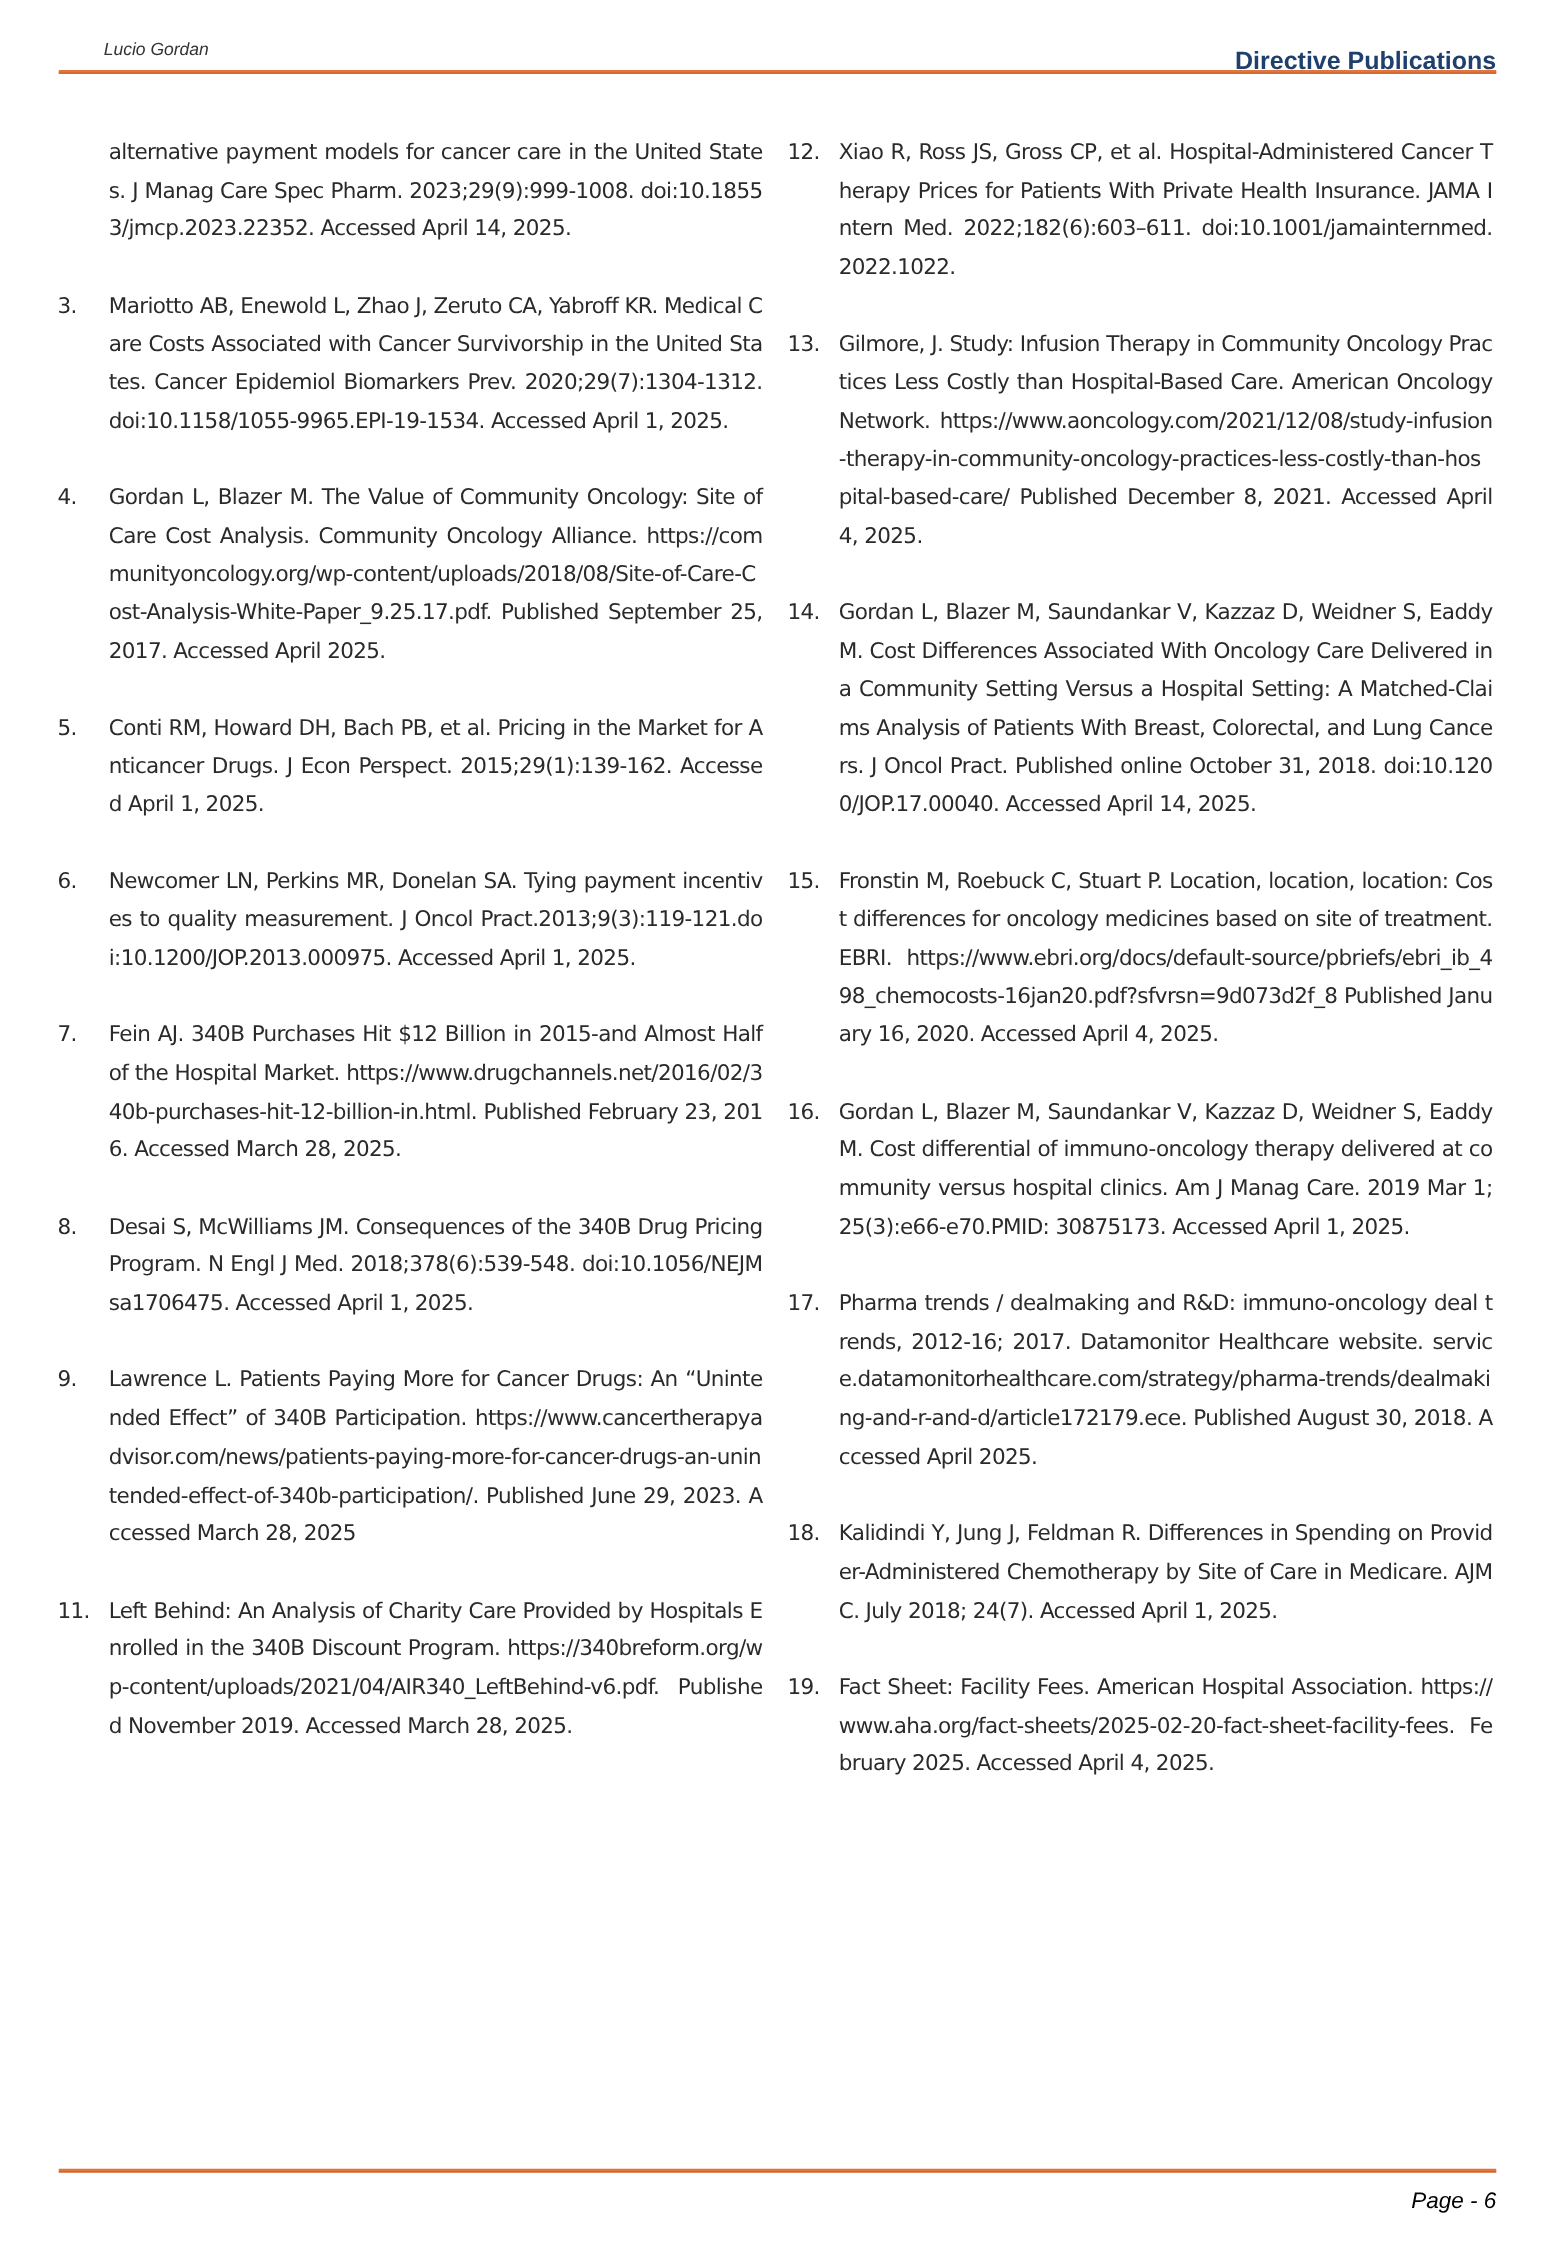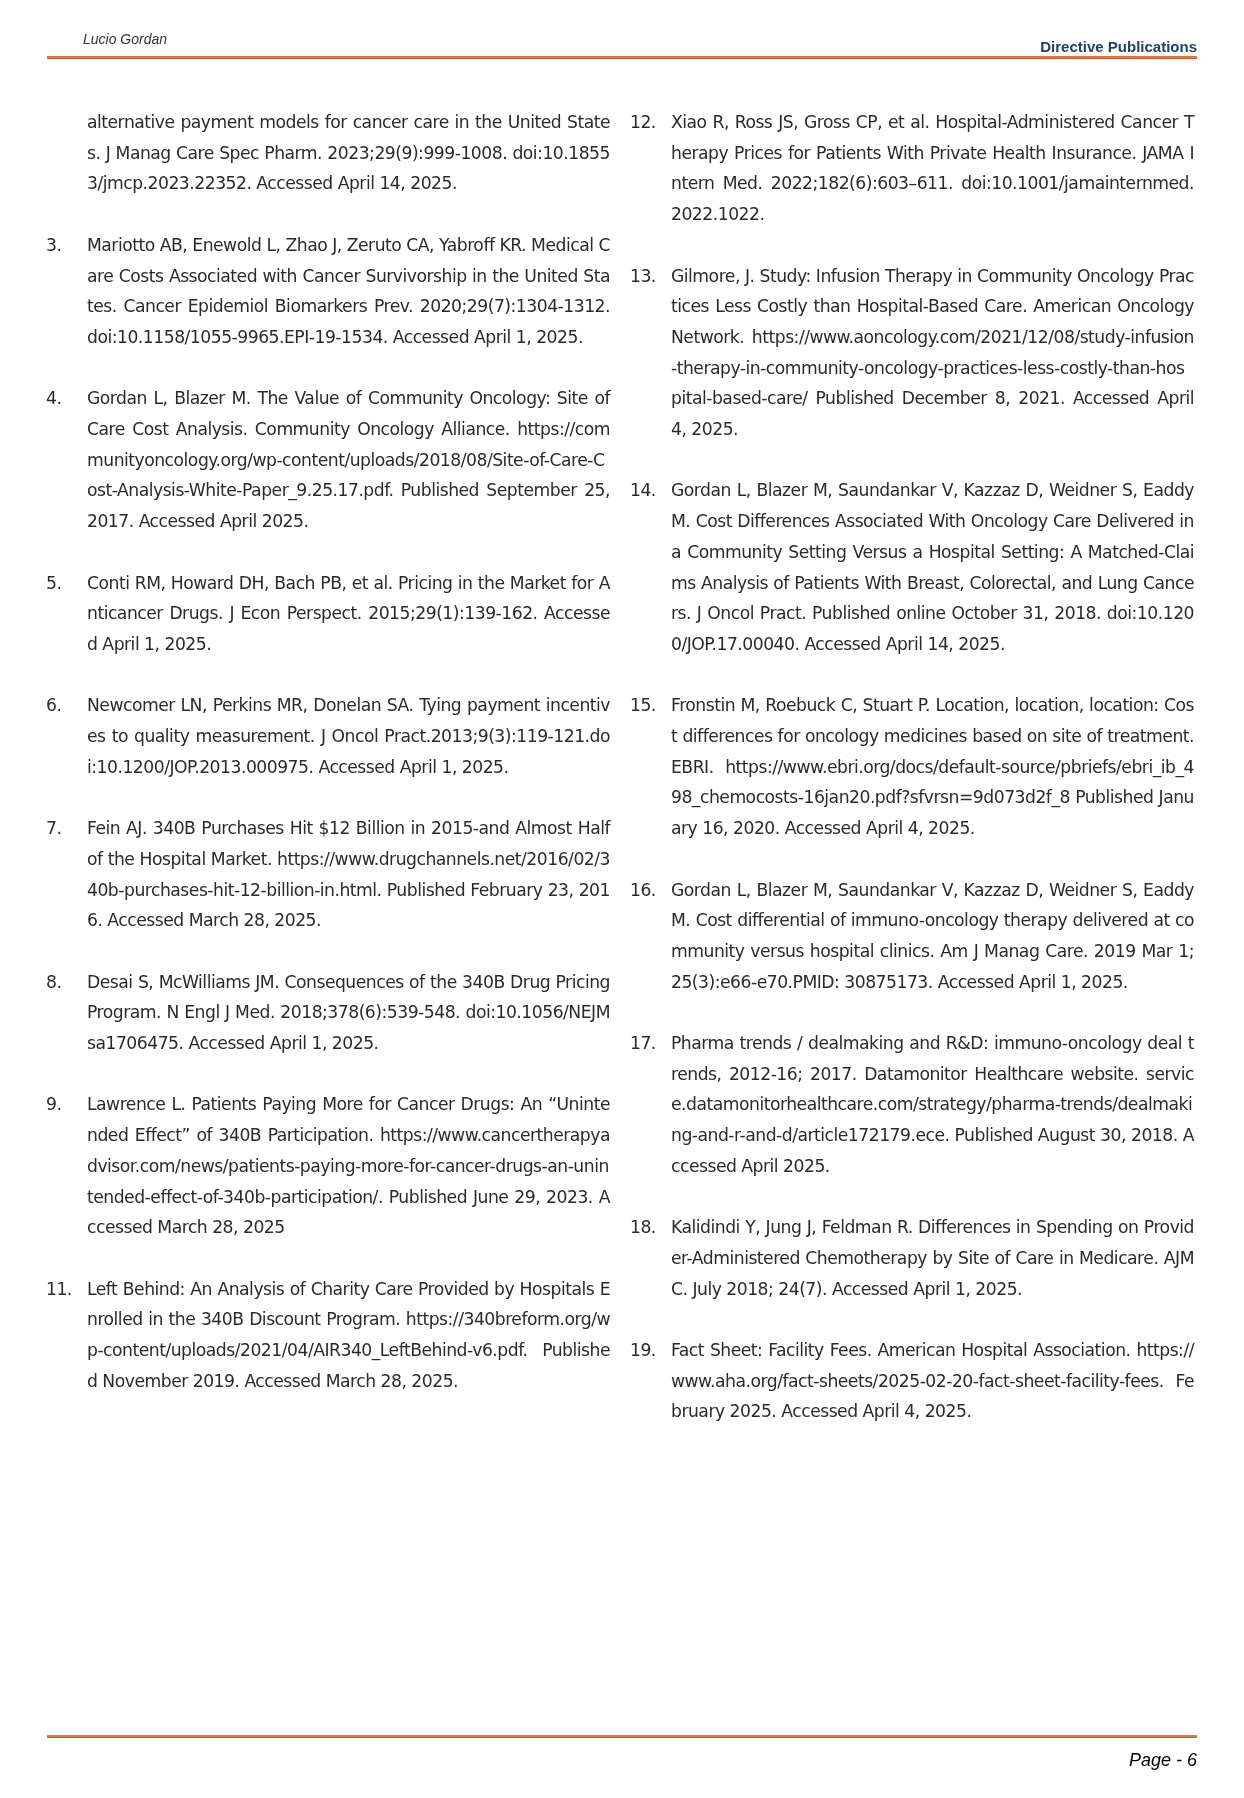--- a/index.html
+++ b/index.html
@@ -5,21 +5,21 @@
     html, body { margin: 0; padding: 0; background: #ffffff; }
     body { width: 1244px; height: 1798px; position: relative; overflow: hidden; }
     .header-author {
       position: absolute; left: 47px; top: 31px;
       font-family: "Liberation Sans", sans-serif; font-style: italic;
       font-size: 14px; color: #333333; margin-left: 36px;
     }
     .header-publisher {
       position: absolute; right: 47px; top: 38px;
       font-family: "Liberation Sans", sans-serif; font-weight: bold;
-      font-size: 15px; color: #1f3f6e;
+      font-size: 20px; color: #1f3f6e;
     }
     .rule {
       position: absolute; left: 47px; width: 1150px; height: 2px;
       background: #e0763a; border-bottom: 1px solid #c9602a;
     }
     .rule.top { top: 56px; }
     .rule.bottom { top: 1735px; }
     .footer-left {
       position: absolute; left: 47px; top: 1752px;
       font-family: "Liberation Sans", sans-serif; font-style: italic; font-weight: bold;

